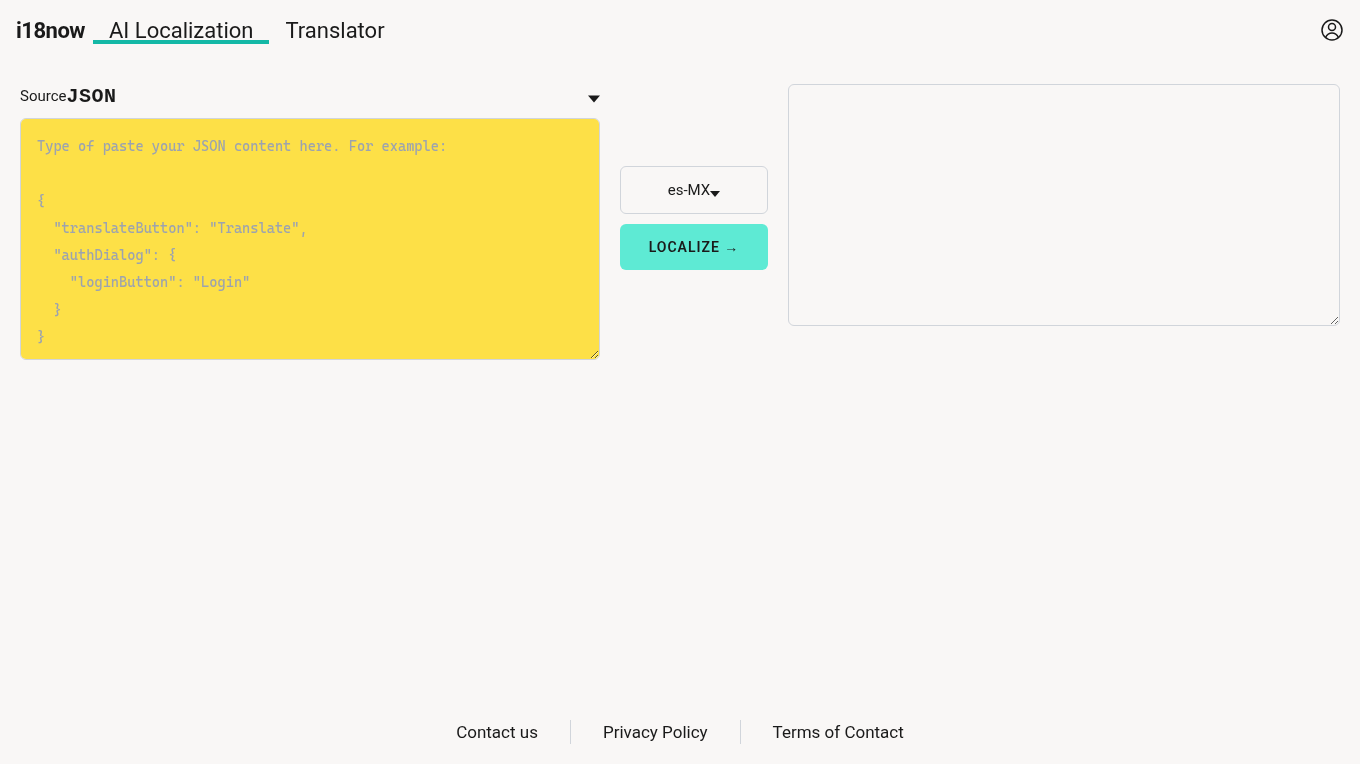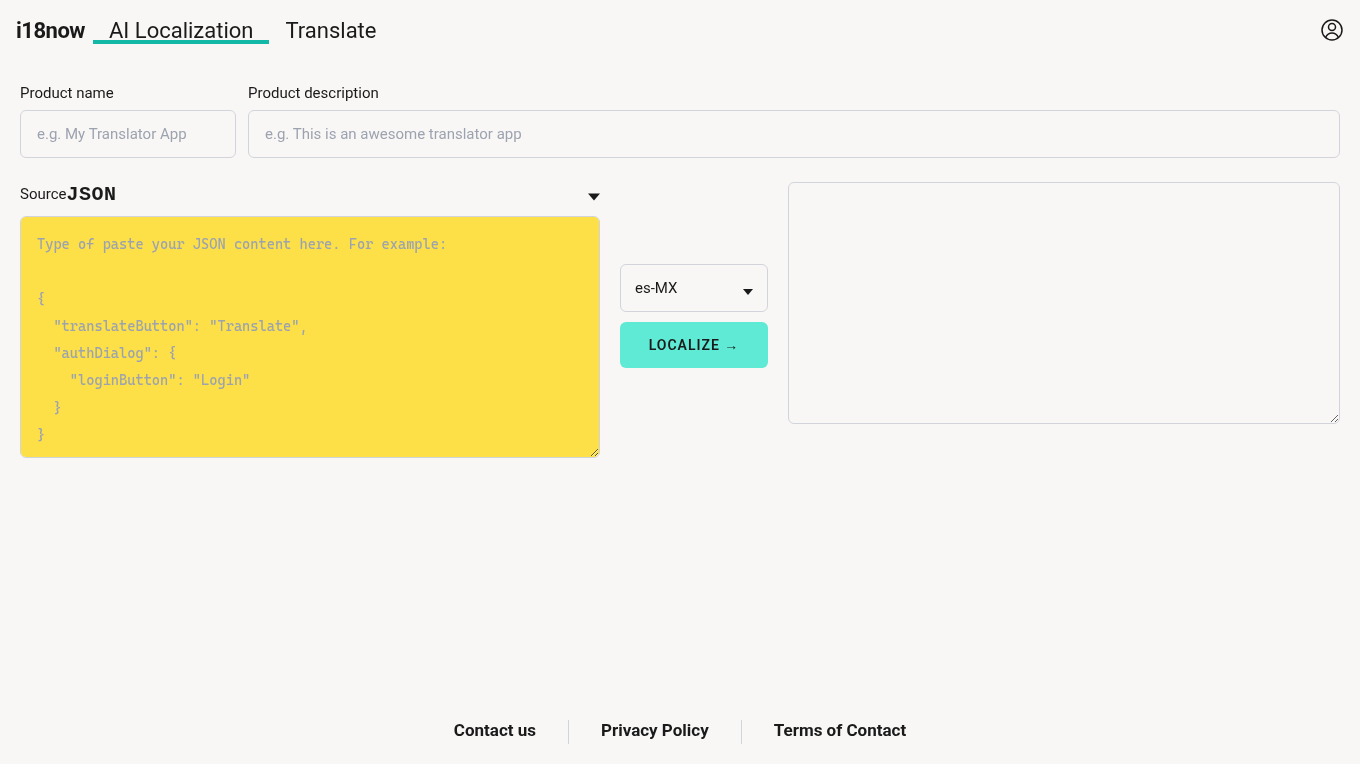--- a/index.html
+++ b/index.html
@@ -208,21 +208,21 @@
       height: 48px;
       border: 1px solid #d1d5db;
       border-radius: 6px;
       padding: 0 14px;
       font-size: 15px;
       font-family: inherit;
       background-color: #f9f7f6;
       color: #1a1a1a;
       display: flex;
       align-items: center;
-      justify-content: space-between;
+      justify-content: center;
       cursor: pointer;
     }
     
     .locale-select .dropdown-arrow {
       width: 10px;
       height: 10px;
     }
     
     .locale-select .dropdown-arrow svg {
       width: 100%;
@@ -268,24 +268,24 @@
       font-size: 14px;
       font-family: ui-monospace, "SF Mono", Monaco, "Cascadia Code", "Roboto Mono", Consolas, monospace;
       background-color: #f9f7f6;
       color: #1a1a1a;
       resize: both;
     }
     
     
     .footer {
       display: flex;
+      align-items: center;
       justify-content: center;
       padding: 20px 0;
       gap: 32px;
-      font-weight: bold;
     }
     
     .footer-link {
       font-size: 17px;
       color: #1a1a1a;
       cursor: pointer;
       text-decoration: none;
     }
     
     .footer-divider {
@@ -297,44 +297,34 @@
 </head>
 <body>
 
 <div class="header">
   <div class="logo">i18now</div>
   <div class="tabs">
     <div class="tab active">
       <span>AI Localization</span>
     </div>
     <div class="tab">
-      <span>Translate</span>
+      <span>Translator</span>
     </div>
   </div>
   <div class="user-icon">
     <svg viewBox="0 0 24 24">
       <circle cx="12" cy="12" r="10"></circle>
       <circle cx="12" cy="9" r="3.5"></circle>
       <path d="M5.5 19.5c1.5-3 4-4.5 6.5-4.5s5 1.5 6.5 4.5"></path>
     </svg>
   </div>
 </div>
 
 <div class="main">
 
-  <div class="top-row">
-    <div class="field-group product-name">
-      <label class="field-label">Product name</label>
-      <input type="text" class="text-input" placeholder="e.g. My Translator App" style="">
-    </div>
-    <div class="field-group product-description">
-      <label class="field-label">Product description</label>
-      <input type="text" class="text-input" placeholder="e.g. This is an awesome translator app" style="">
-    </div>
-  </div>
 
   <div class="content-row">
 
     <div class="source-section">
       <div class="source-header">
         <div class="source-label">
           <span>Source</span>
           <span class="json-badge">JSON</span>
         </div>
         <div class="format-dropdown">

